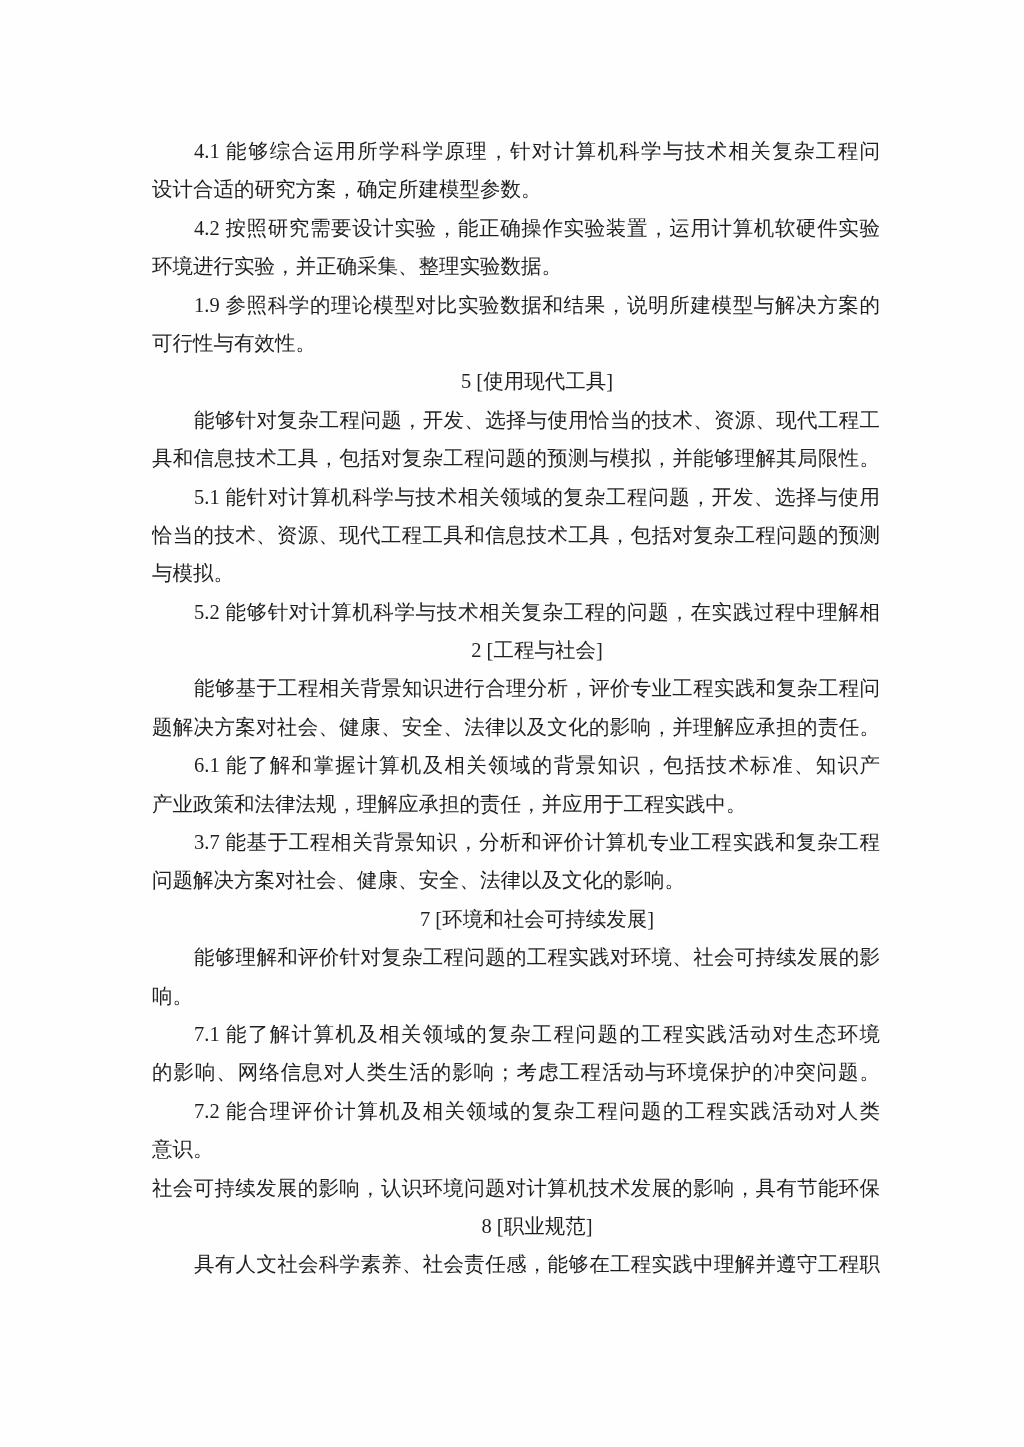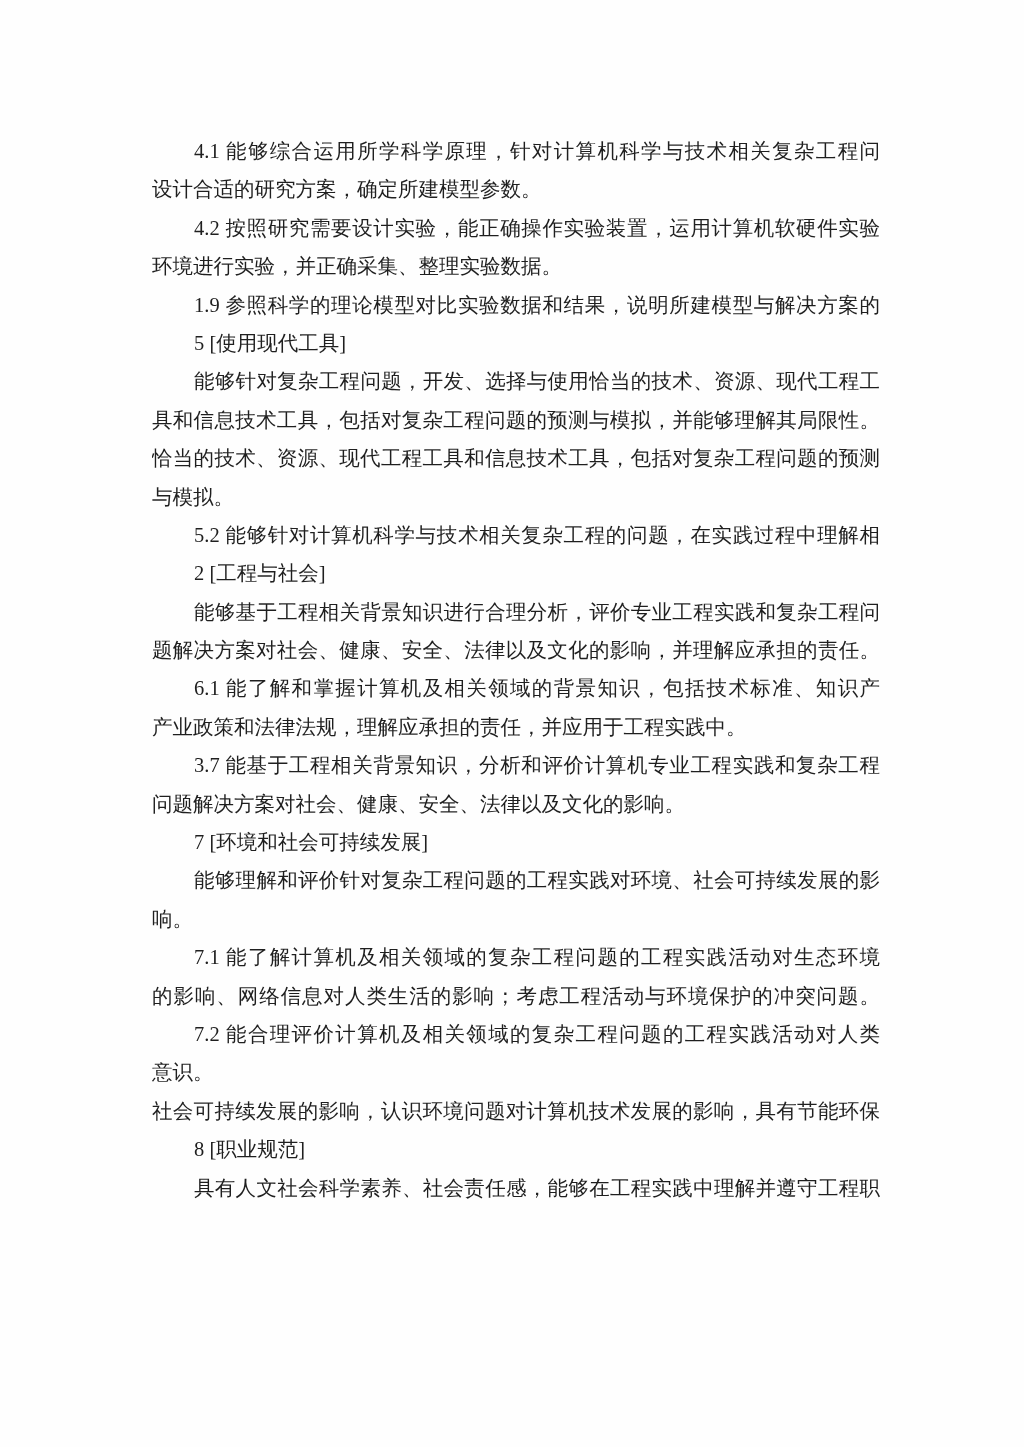--- a/index.html
+++ b/index.html
@@ -31,39 +31,42 @@
   .ln {
     height: 38.4px;
     line-height: 38.4px;
     overflow: hidden;
     text-align: left;
     white-space: normal;
     word-break: break-all;
   }
   .ind {
     text-indent: 42px;
+    text-align: center;
   }
   .fill {
     text-align: justify;
     text-align-last: justify;
   }
 </style>
 </head>
 <body>
 
 <div class="page">
   <div class="content">
     <div class="ln ind fill">4.1 能够综合运用所学科学原理，针对计算机科学与技术相关复杂工程问题，</div>
     <div class="ln">设计合适的研究方案，确定所建模型参数。</div>
     <div class="ln ind fill">4.2 按照研究需要设计实验，能正确操作实验装置，运用计算机软硬件实验</div>
     <div class="ln">环境进行实验，并正确采集、整理实验数据。</div>
     <div class="ln ind fill">1.9 参照科学的理论模型对比实验数据和结果，说明所建模型与解决方案的</div>
+    <div class="ln">可行性与有效性。</div>
     <div class="ln ind">5 [使用现代工具]</div>
     <div class="ln ind fill">能够针对复杂工程问题，开发、选择与使用恰当的技术、资源、现代工程工</div>
     <div class="ln fill">具和信息技术工具，包括对复杂工程问题的预测与模拟，并能够理解其局限性。</div>
+    <div class="ln ind fill">5.1 能针对计算机科学与技术相关领域的复杂工程问题，开发、选择与使用</div>
     <div class="ln fill">恰当的技术、资源、现代工程工具和信息技术工具，包括对复杂工程问题的预测</div>
     <div class="ln">与模拟。</div>
     <div class="ln ind fill">5.2 能够针对计算机科学与技术相关复杂工程的问题，在实践过程中理解相</div>
     <div class="ln ind">2 [工程与社会]</div>
     <div class="ln ind fill">能够基于工程相关背景知识进行合理分析，评价专业工程实践和复杂工程问</div>
     <div class="ln fill">题解决方案对社会、健康、安全、法律以及文化的影响，并理解应承担的责任。</div>
     <div class="ln ind fill">6.1 能了解和掌握计算机及相关领域的背景知识，包括技术标准、知识产权、</div>
     <div class="ln">产业政策和法律法规，理解应承担的责任，并应用于工程实践中。</div>
     <div class="ln ind fill">3.7 能基于工程相关背景知识，分析和评价计算机专业工程实践和复杂工程</div>
     <div class="ln">问题解决方案对社会、健康、安全、法律以及文化的影响。</div>

